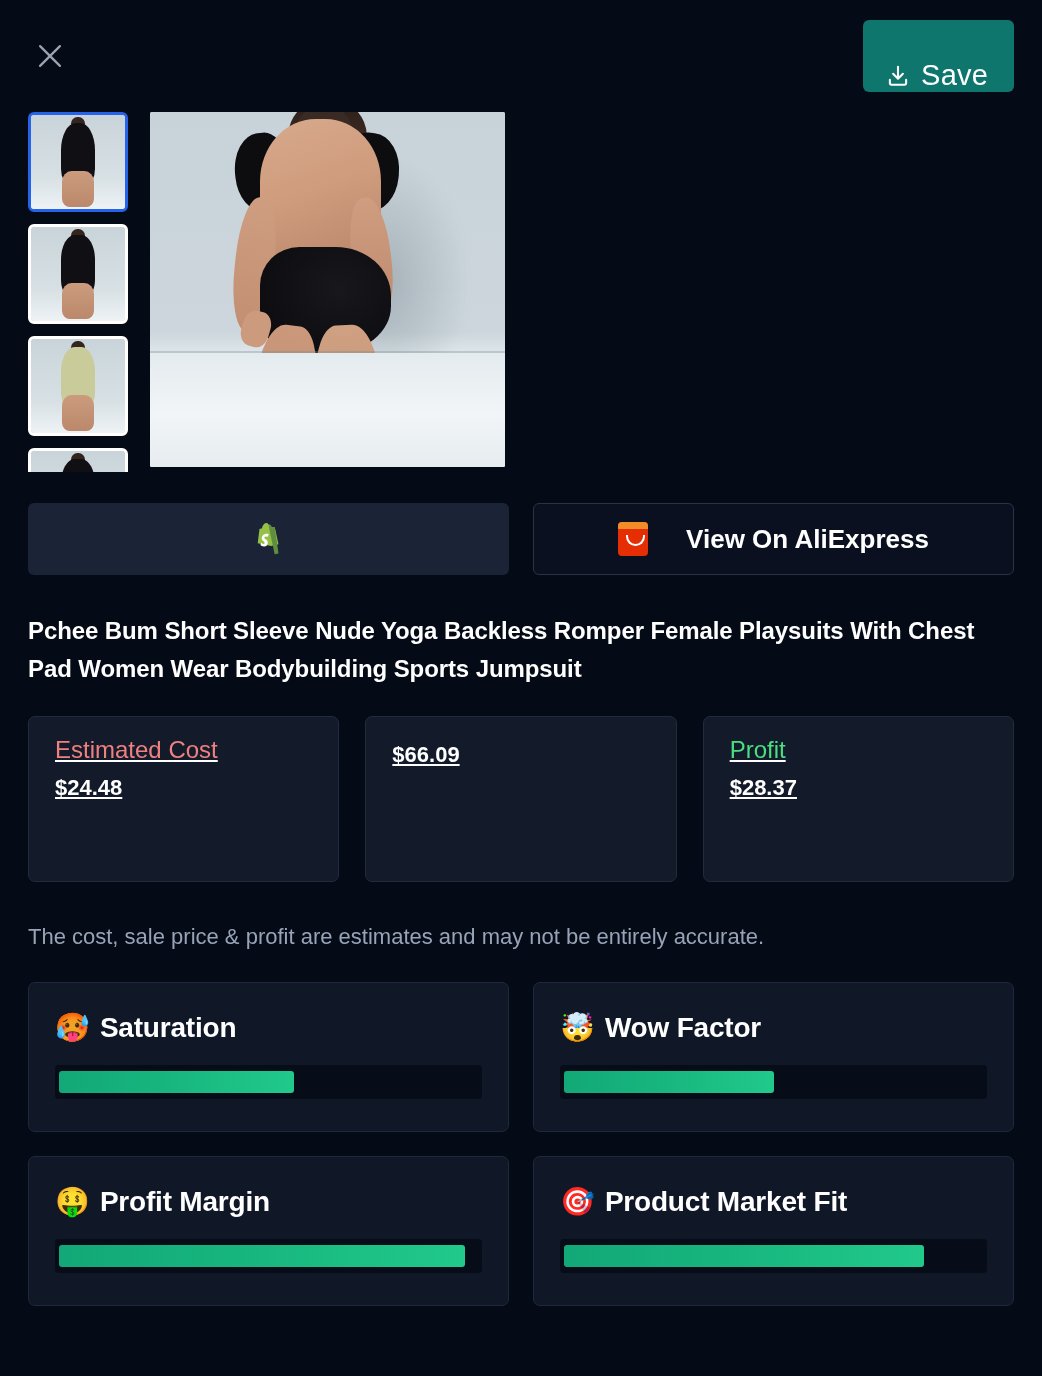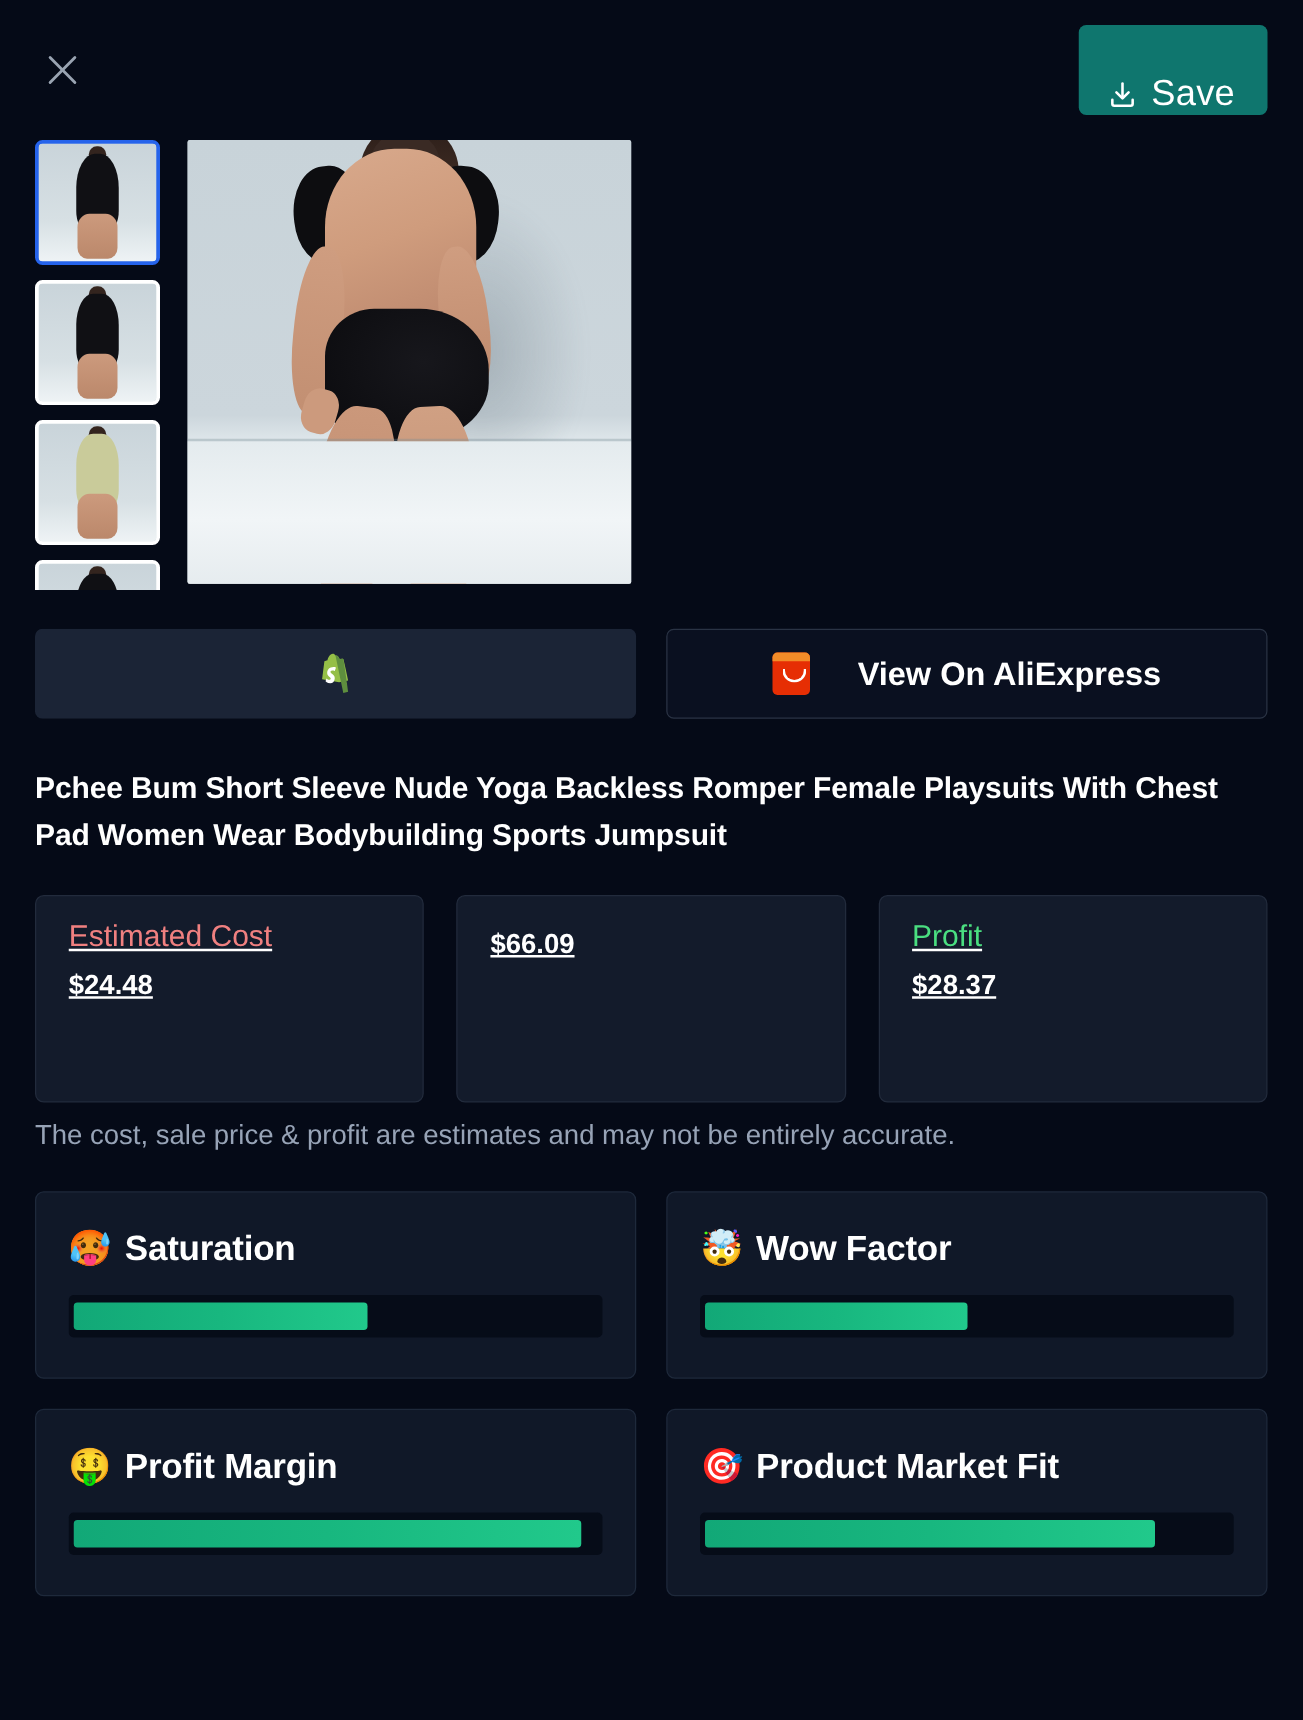--- a/index.html
+++ b/index.html
@@ -295,21 +295,21 @@
     line-height: 1.4;
   }
   .price-value {
     font-size: 22px;
     font-weight: 700;
     color: #ffffff;
     margin-top: 9px;
   }
 
   .disclaimer {
-    margin-top: 13px;
+    margin-top: 42px;
     font-size: 22px;
     color: #97A3B6;
     font-weight: 400;
   }
 
   
   .metrics {
     display: grid;
     grid-template-columns: 1fr 1fr;
     gap: 24px;

